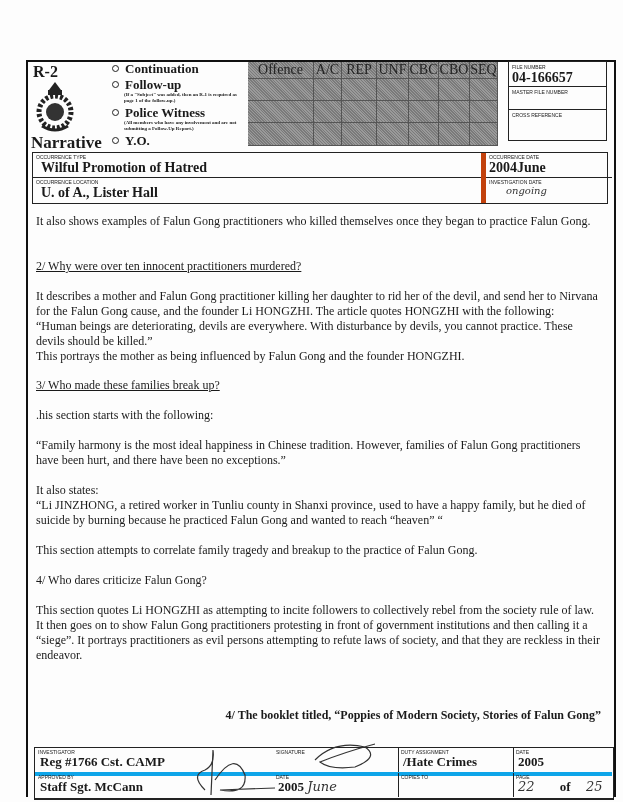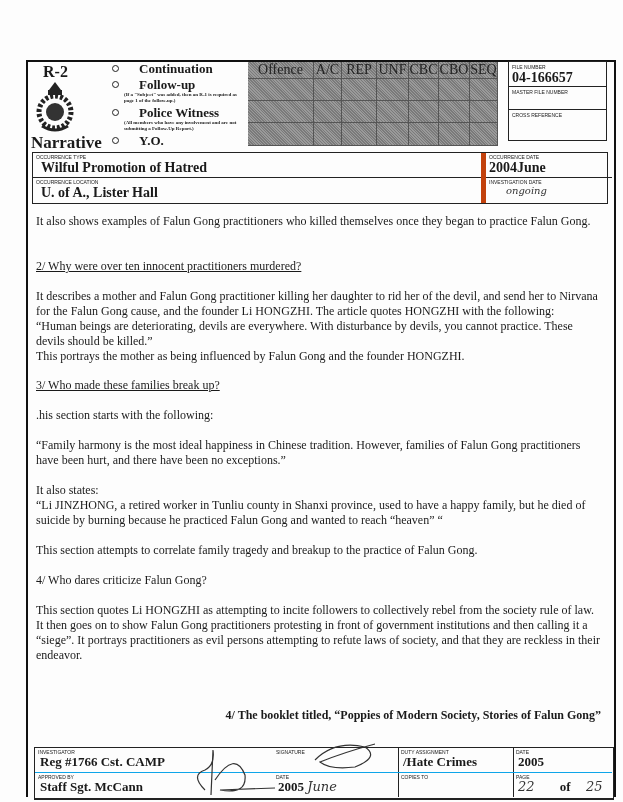--- a/index.html
+++ b/index.html
@@ -1,45 +1,45 @@
 <!DOCTYPE html>
 <html><head>
 <meta charset="utf-8">
 <style>
   html, body { margin:0; padding:0; }
   body { width:623px; height:802px; background:#fdfdfd; position:relative; overflow:hidden;
          font-family:"Liberation Serif", serif; color:#1a1a1a; }
   .frame { position:absolute; left:26px; top:60px; width:586px; height:735px;
            border:2px solid #111; border-bottom:none; }
-  .r2 { position:absolute; left:33px; top:63px; font-weight:bold; font-size:16px; width:45px; text-align:center; }
+  .r2 { position:absolute; left:33px; top:63px; font-weight:bold; font-size:16px; width:45px; text-align:left; }
   .crest { position:absolute; left:36px; top:80px; width:38px; height:52px; }
   .narr { position:absolute; left:31px; top:133px; font-weight:bold; font-size:17px; }
   .opts { position:absolute; left:112px; top:62px; width:135px; }
-  .opt { font-weight:bold; font-size:13px; line-height:13px; display:flex; gap:20px; align-items:center; }
+  .opt { font-weight:bold; font-size:13px; line-height:13px; display:flex; gap:6px; align-items:center; }
   .opt .circ { width:5px; height:5px; border:1px solid #222; border-radius:50%; display:inline-block; }
   .note { font-size:5px; font-weight:bold; line-height:6px; margin:1px 0 2px 12px; }
   .codes { position:absolute; left:248px; top:62px; width:250px; height:84px; background:#8a8a8a;
            background-image: repeating-linear-gradient(45deg,#7a7a7a 0 1px,#9a9a9a 1px 2px);
            display:grid; grid-template-columns: 66px 28px 35px 32px 30px 31px 28px; grid-template-rows:17px 22px 22px 23px; }
   .codes div { border-right:1px solid #555; border-bottom:1px solid #555; font-size:14px; color:#222; line-height:15px; text-align:center; overflow:hidden; }
   .filebox { position:absolute; left:508px; top:61px; width:97px; height:78px; border:1px solid #222; }
   .filebox .lab { font-family:"Liberation Sans", sans-serif; font-size:5px; padding:2px 3px 0; }
   .filebox .val { font-weight:bold; font-size:14px; padding:0 3px; }
   .filebox .sec { border-top:1px solid #222; height:22px; }
   .occ { position:absolute; left:32px; top:152px; width:574px; height:50px; border:1px solid #222; }
   .occ .row { position:absolute; left:0; width:448px; height:24px; border-bottom:1px solid #222; }
   .lab6 { font-family:"Liberation Sans", sans-serif; font-size:5px; text-transform:uppercase; padding:1px 3px 0; }
   .big { font-weight:bold; font-size:14px; padding:0 8px; line-height:15px; }
   .occ .right { position:absolute; left:448px; top:0; width:126px; height:50px; border-left:5px solid #c2410c; }
   .body { position:absolute; left:36px; top:214px; width:565px; font-size:12px; line-height:15px; }
   .body p { margin:0; }
   .u { text-decoration:underline; }
   .b { font-weight:bold;text-align:right; }
   .foot { position:absolute; left:34px; top:747px; width:578px; height:50px; border:1px solid #222; border-bottom:2px solid #222; }
-  .fcell { position:absolute; border-right:1px solid #222; border-bottom:1px solid #0ea5e9; }
+  .fcell { position:absolute; border-right:1px solid #222; border-bottom:4px solid #0ea5e9; }
   .fcell .v { font-weight:bold; font-size:13px; padding:0 5px; line-height:14px; }
   .sig { font-family:"DejaVu Serif", serif; font-style:italic; color:#333; }
 </style>
 </head>
 <body>
 
 <div class="frame"></div>
 
 <div class="r2">R-2</div>
 <svg class="crest" viewBox="0 0 38 52">

